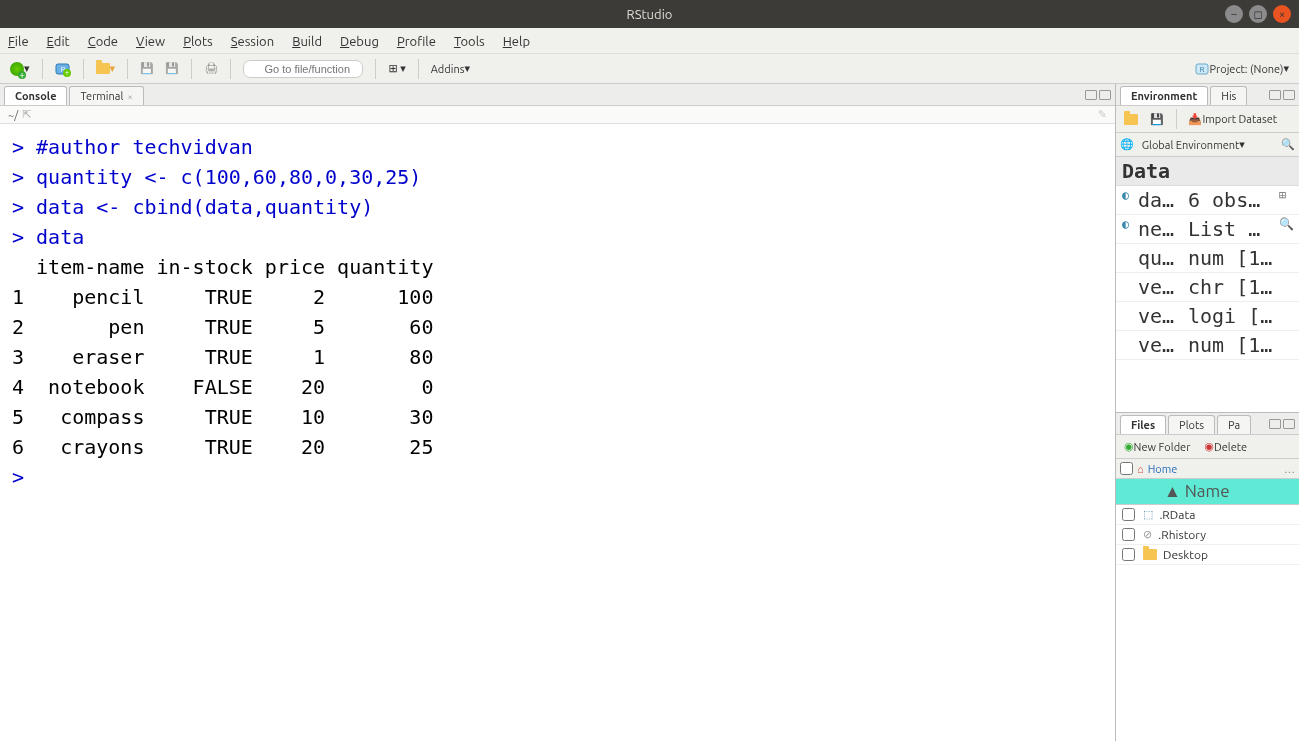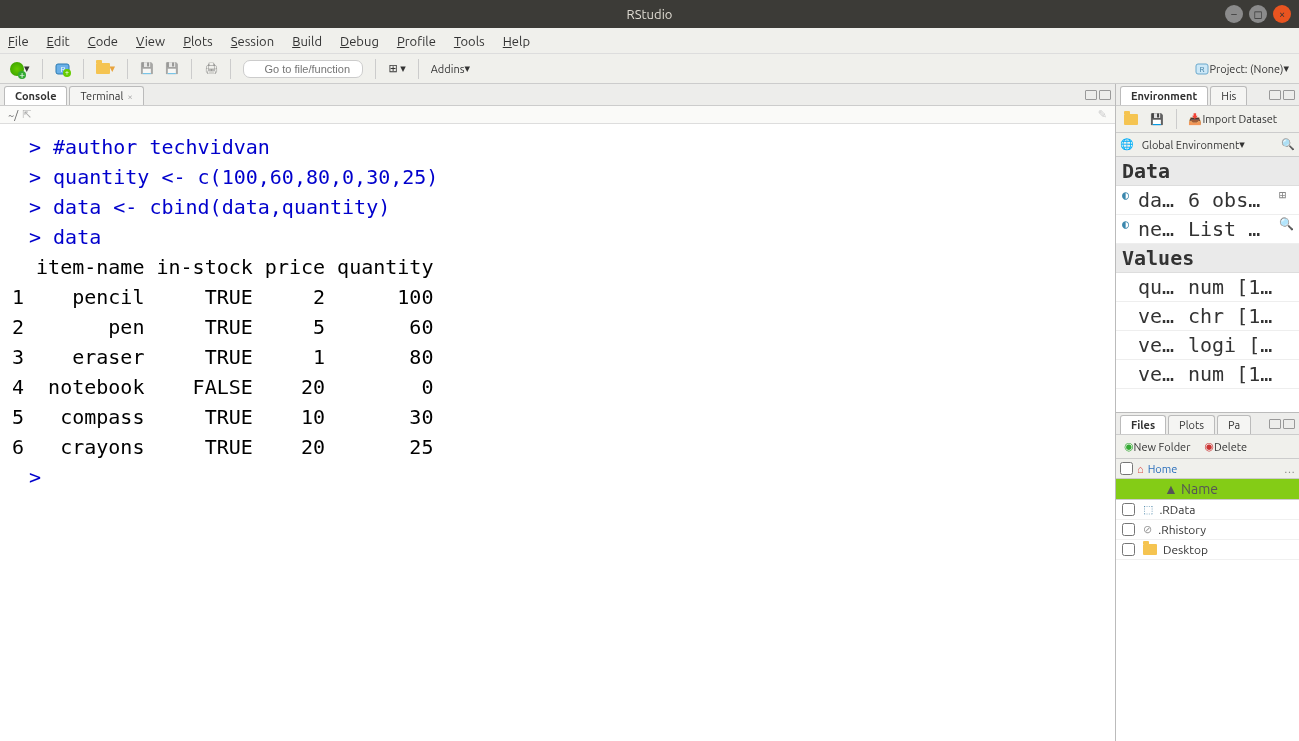--- a/index.html
+++ b/index.html
@@ -34,37 +34,37 @@
 .pane-icons { display: flex; gap: 2px; }
 .pane-icon { width: 14px; height: 12px; border: 1px solid #999; border-radius: 1px; cursor: pointer; }
 
 .tabs { display: flex; background: #ededeb; border-bottom: 1px solid #ccc; height: 22px; align-items: flex-end; padding-left: 4px; }
 .tab { padding: 3px 10px; font-size: 11px; border: 1px solid #bbb; border-bottom: none; background: #f5f5f3; margin-right: 2px; border-radius: 3px 3px 0 0; cursor: pointer; display: flex; align-items: center; gap: 4px; }
 .tab.active { background: #fff; font-weight: bold; }
 .tab-close { color: #aaa; font-size: 10px; }
 
 .console-path { background: #fafaf8; border-bottom: 1px solid #ddd; padding: 2px 8px; font-size: 11px; color: #666; display: flex; align-items: center; gap: 4px; height: 18px; }
 .console-body { flex: 1; background: #fff; padding: 8px 12px; font-family: monospace; font-size: 20px; line-height: 1.5; overflow: auto; white-space: pre; }
-.cmd { color: #0000cc; margin-left: 17px; }
+.cmd { color: #0000cc; }
 .output { color: #000; }
 
 .env-toolbar { background: #f0f0ec; border-bottom: 1px solid #ccc; padding: 3px 4px; display: flex; align-items: center; gap: 4px; font-size: 11px; }
 .env-toolbar2 { background: #f0f0ec; border-bottom: 1px solid #ccc; padding: 3px 4px; display: flex; align-items: center; gap: 4px; font-size: 11px; }
 
 .env-section { background: #eaeaea; padding: 2px 6px; font-family: monospace; font-size: 20px; font-weight: bold; border-bottom: 1px solid #ddd; }
 .env-rows { font-family: monospace; font-size: 20px; overflow: hidden; background: #fff; }
 .env-row { display: flex; padding: 2px 6px; border-bottom: 1px solid #eee; white-space: nowrap; overflow: hidden; }
 .env-row .ename { width: 50px; overflow: hidden; text-overflow: ellipsis; }
 .env-row .eval { flex: 1; overflow: hidden; text-overflow: ellipsis; }
 .env-row .eicon { width: 16px; font-size: 12px; color: #3a87ad; }
 .env-row .eright { width: 14px; font-size: 12px; color: #888; }
 
 .files-toolbar { background: #f0f0ec; border-bottom: 1px solid #ccc; padding: 3px 4px; display: flex; align-items: center; gap: 6px; font-size: 11px; }
 .files-breadcrumb { background: #f0f0ec; border-bottom: 1px solid #ccc; padding: 3px 4px; display: flex; align-items: center; gap: 4px; font-size: 11px; }
-.files-header { background: #84cc16; border-bottom: 1px solid #ccc; padding: 2px 4px; display: flex; align-items: center; font-size: 14px; color: #555; }
+.files-header { background: #5eead4; border-bottom: 1px solid #ccc; padding: 2px 4px; display: flex; align-items: center; font-size: 17px; color: #555; }
 .files-body { flex: 1; background: #fff; overflow: auto; }
 .file-row { display: flex; align-items: center; padding: 3px 4px; border-bottom: 1px solid #f0f0f0; font-size: 12px; gap: 6px; }
 .file-row input[type=checkbox] { margin: 0 2px; }
 
 .bottom-right { flex: 1; display: flex; flex-direction: column; border-top: 1px solid #bbb; }
 .top-right { flex: 1; display: flex; flex-direction: column; overflow: hidden; }
 
 .icon-folder { color: #e8a33d; }
 .icon-save { color: #4a90d9; }
 .icon-home { color: #d9534f; }
@@ -206,21 +206,20 @@
             <span class="eval">6 obs…</span>
             <span class="eright">⊞</span>
           </div>
           <div class="env-row">
             <span class="eicon">◐</span>
             <span class="ename">ne…</span>
             <span class="eval">List …</span>
             <span class="eright">🔍</span>
           </div>
         </div>
-      <div class="env-section">Values</div>
       <div class="env-rows" id="env-value-rows">
           <div class="env-row">
             <span class="eicon"></span>
             <span class="ename">qu…</span>
             <span class="eval">num [1…</span>
           </div>
           <div class="env-row">
             <span class="eicon"></span>
             <span class="ename">ve…</span>
             <span class="eval">chr [1…</span>

